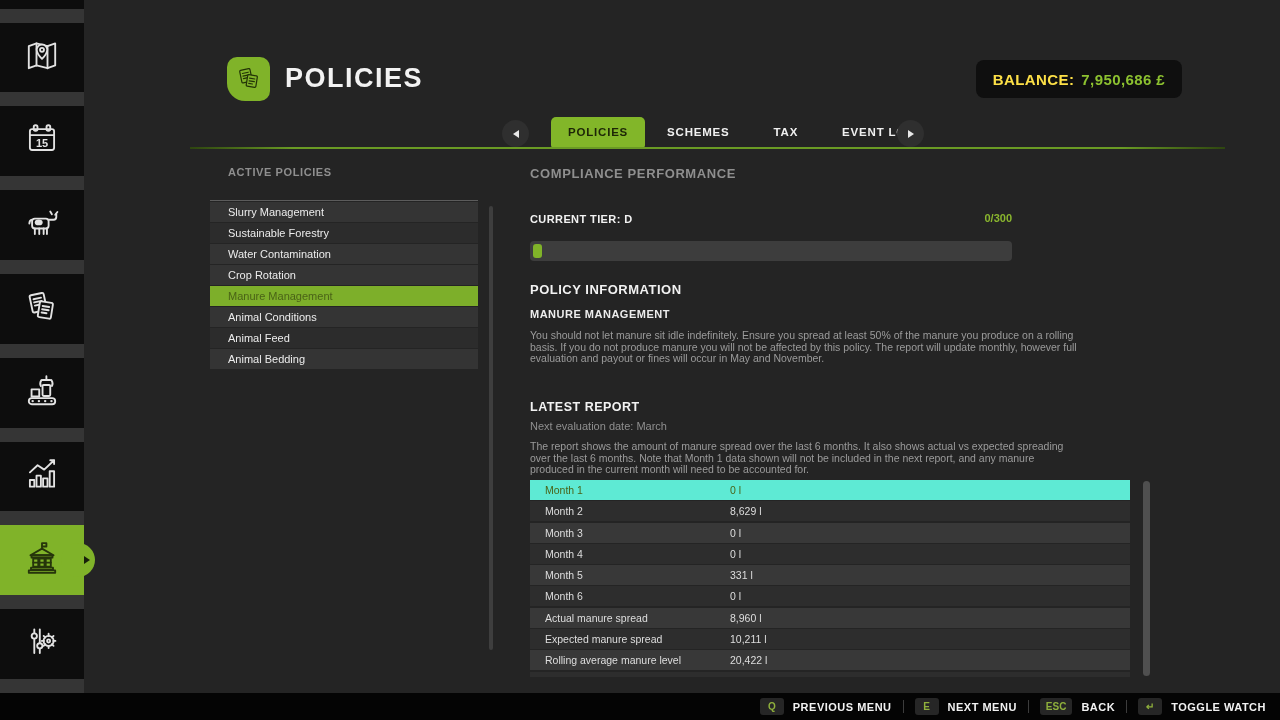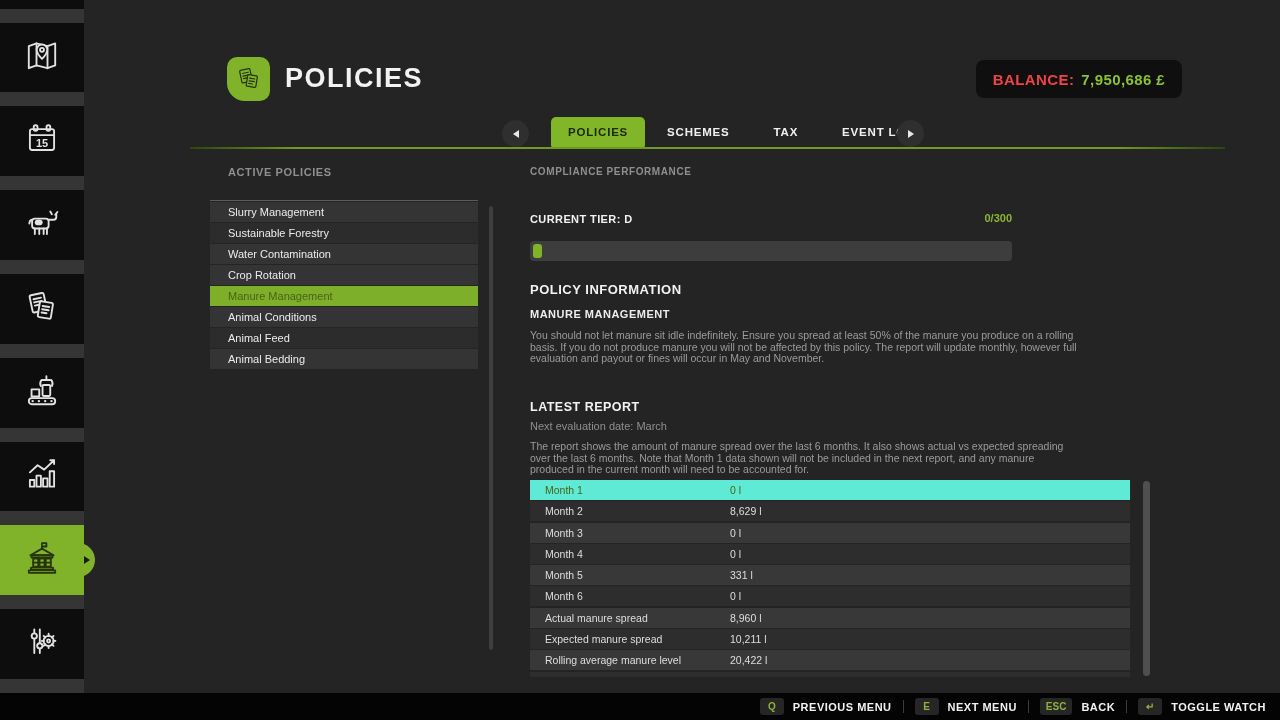--- a/index.html
+++ b/index.html
@@ -32,21 +32,21 @@
   .header-icon { position:absolute; left:227px; top:57px; width:43px; height:44px;
                  background:#80b329; border-radius:10px 10px 10px 18px;
                  display:flex; align-items:center; justify-content:center; }
   .header-icon svg { width:30px; height:30px; stroke:#223307; fill:none;
                      stroke-width:1.6; stroke-linecap:round; stroke-linejoin:round; }
   .hdr-doc2 { fill:#80b329; }
   .page-title { position:absolute; left:285px; top:63px; font-size:27px; font-weight:bold;
                 color:#f2f2f2; letter-spacing:1.5px; }
   .balance { position:absolute; right:98px; top:60px; height:38px; background:#0f0f0f;
              border-radius:8px; display:flex; align-items:center; padding:0 17px; gap:7px; }
-  .balance-label { color:#ef4444; font-size:15px; font-weight:bold; letter-spacing:.4px; }
+  .balance-label { color:#fde047; font-size:15px; font-weight:bold; letter-spacing:.4px; }
   .balance-value { color:#8dc230; font-size:15px; font-weight:bold; letter-spacing:.4px; }
 
   
   .tab-circle { position:absolute; top:120px; width:27px; height:27px; border-radius:50%;
                 background:#2f2f2f; display:flex; align-items:center; justify-content:center; }
   .tab-circle.prev { left:502px; } .tab-circle.next { left:897px; }
   .tri-left  { width:0; height:0; border-right:6px solid #e8e8e8;
                border-top:4px solid transparent; border-bottom:4px solid transparent; }
   .tri-right { width:0; height:0; border-left:6px solid #e8e8e8;
                border-top:4px solid transparent; border-bottom:4px solid transparent; }
@@ -64,21 +64,21 @@
                  border-top:1px solid #5c5c5c; }
   .policy-row { height:20px; margin-top:1px; display:flex; align-items:center;
                 padding-left:18px; font-size:11px; color:#ececec;text-align:center; }
   .policy-row.light { background:#343434; }
   .policy-row.dark  { background:#2c2c2c; }
   .policy-row.selected { background:#7daf2a; color:#4a6317; font-weight:normal; }
   .content-scrollbar { position:absolute; left:489px; top:206px; width:4px; height:444px;
                        background:#3e3e3e; border-radius:2px; }
 
   
-  .sec-title { position:absolute; left:530px; color:#8f8f8f; font-size:10px; font-weight:bold;
+  .sec-title { position:absolute; left:530px; color:#8f8f8f; font-size:13px; font-weight:bold;
                letter-spacing:.6px; }
   .compliance-title { top:166px; }
   .tier-label { position:absolute; left:530px; top:213px; color:#f2f2f2; font-size:11px;
                 font-weight:bold; letter-spacing:.4px; }
   .score { position:absolute; left:530px; top:212px; width:482px; text-align:right;
            color:#8ab62e; font-size:11px; font-weight:bold; }
   .progress-track { position:absolute; left:530px; top:241px; width:482px; height:20px;
                     background:#3d3d3d; border-radius:4px; }
   .progress-fill { height:14px; margin:3px; background:#80b329; border-radius:3px; min-width:8px; }
   .info-title { position:absolute; left:530px; top:282px; color:#f2f2f2; font-size:13px;

